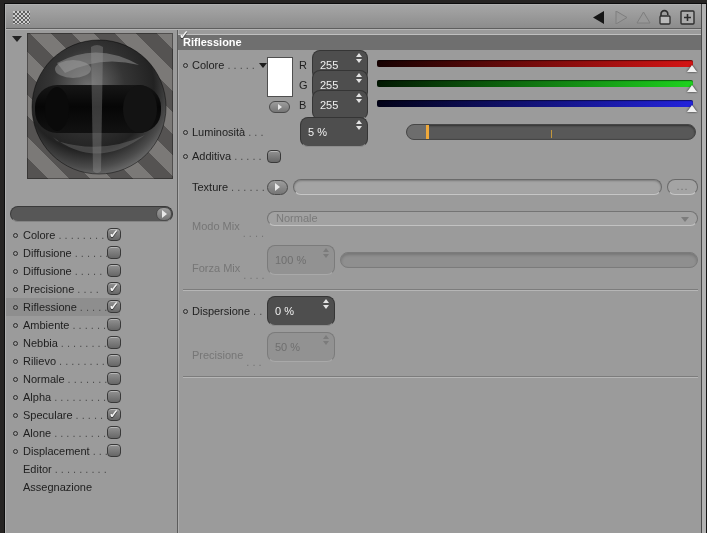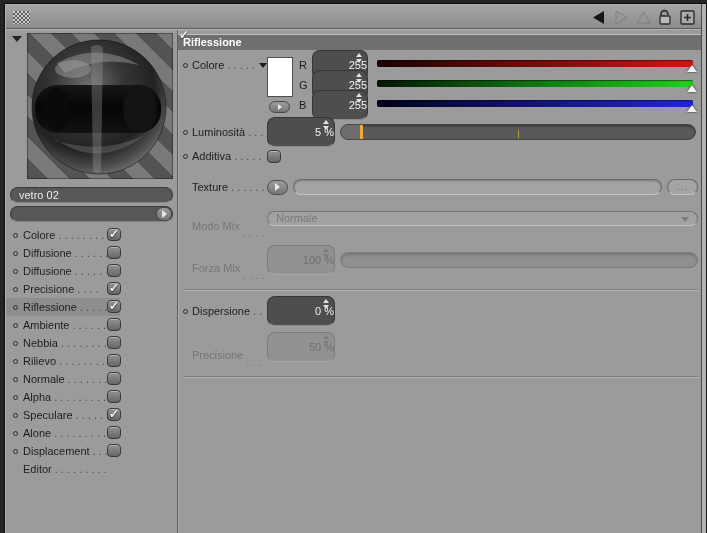--- a/index.html
+++ b/index.html
@@ -64,21 +64,21 @@
   .prows { padding:0 3px 0 5px; }
   .prow { display:flex; align-items:center; min-height:20px; }
   .plabel { width:84px; display:flex; align-items:center; flex-shrink:0; color:#1e1e1e; }
   .plabel.disabled, .dis-txt { color:#767676;margin-top:15px; }
   .plabel .marker { margin-right:4px; }
   .exp-arrow { width:0; height:0; border-left:4px solid transparent; border-right:4px solid transparent;
     border-top:5px solid #1c1c1c; margin-left:4px; }
   
   .spinner { position:relative; height:30px; border-radius:8px; background:#4e4e4e;
     border:1px solid #353535; border-bottom-color:#8d8d8d; color:#f0f0f0;
-    padding-left:7px; display:flex; align-items:center; flex-shrink:0;justify-content:flex-end; }
+    padding-left:7px; display:flex; align-items:center; flex-shrink:0; }
   .spinner .arrows { position:absolute; right:5px; top:2px; display:flex; flex-direction:column; gap:2px; }
   .spinner .arrows i { display:block; width:0; height:0; border-left:3px solid transparent;
     border-right:3px solid transparent; }
   .spinner .arrows i.up { border-bottom:4px solid #e2e2e2; }
   .spinner .arrows i.dn { border-top:4px solid #e2e2e2; }
   .spinner.disabled { background:#929292; border-color:#7b7b7b; border-bottom-color:#a9a9a9; color:#6f6f6f; }
   .spinner.disabled .arrows i.up { border-bottom-color:#7b7b7b; }
   .spinner.disabled .arrows i.dn { border-top-color:#7b7b7b; }
   .w68 { width:68px; } .w56 { width:56px; }
   
@@ -120,21 +120,21 @@
   
   .dropdown { flex:1; height:15px; border-radius:8px; margin-right:0px; position:relative;
     background:#a2a2a2; border:1px solid #747474; border-bottom-color:#c2c2c2;
     color:#7a7a7a; padding-left:8px; line-height:13px; }
   .dd-arrow { position:absolute; right:8px; top:5px; width:0; height:0;
     border-left:4px solid transparent; border-right:4px solid transparent; border-top:5px solid #7c7c7c; }
   
   .dis-slider { flex:1; margin-left:5px; margin-right:0px; height:16px; border-radius:8px;
     background:#8f8f8f; border:1px solid #7b7b7b; box-shadow: inset 0 2px 3px rgba(0,0,0,.18); }
   .sep { margin:8px 0 5px 0; border-top:1px solid #7c7c7c; border-bottom:1px solid #b6b6b6; height:0; }
-  .mt4 { margin-top:4px; } .mt12 { margin-top:12px; }
+  .mt4 { margin-top:4px;gap:33px; } .mt12 { margin-top:12px; }
 </style>
 </head>
 <body>
 
 <div class="window">
   <div class="right-edge"></div>
 
   <div class="topbar">
     <div class="grip"></div>
     <div class="nav">
@@ -194,21 +194,20 @@
             <ellipse cx="113" cy="76" rx="17" ry="24" fill="#131313"></ellipse>
             <ellipse cx="30" cy="76" rx="12" ry="22" fill="#0a0a0a"></ellipse>
             <path d="M30 30 Q 70 8 112 32 Q 74 22 38 40 Z" fill="#8f8f8f" opacity="0.55"></path>
             <path d="M64 14 q 6 -4 12 0 l -2 124 q -4 4 -8 0 Z" fill="#9a9a9a" opacity="0.35"></path>
             <path d="M26 104 Q 70 138 118 102 Q 76 122 30 108 Z" fill="#888888" opacity="0.35"></path>
             <ellipse cx="46" cy="36" rx="18" ry="9" fill="#a5a5a5" opacity="0.45"></ellipse>
           </svg>
         </div>
       </div>
 
-      <input class="name-field" value="vetro 02" style="">
       <div class="layer-field">
         <div class="layer-btn">
           <span class="tri-r"></span>
         </div>
       </div>
 
       <div class="channels">
         <div class="chrow">
           <span class="marker"></span>
           <span>Colore</span>
@@ -284,20 +283,24 @@
         <div class="chrow">
           <span class="marker"></span>
           <span>Displacement</span>
           <span class="dots">. . .</span>
           <span class="cbox"></span>
         </div>
         <div class="chrow">
           <span class="marker hidden"></span>
           <span>Editor</span>
           <span class="dots">. . . . . . . . .</span>
+        </div>
+        <div class="chrow">
+          <span class="marker hidden"></span>
+          <span>Assegnazione</span>
         </div>
       </div>
     </div>
 
     <div class="mainpanel">
       <div class="phead">Riflessione</div>
 
       <div class="prows">
 
         <div class="color-block">

